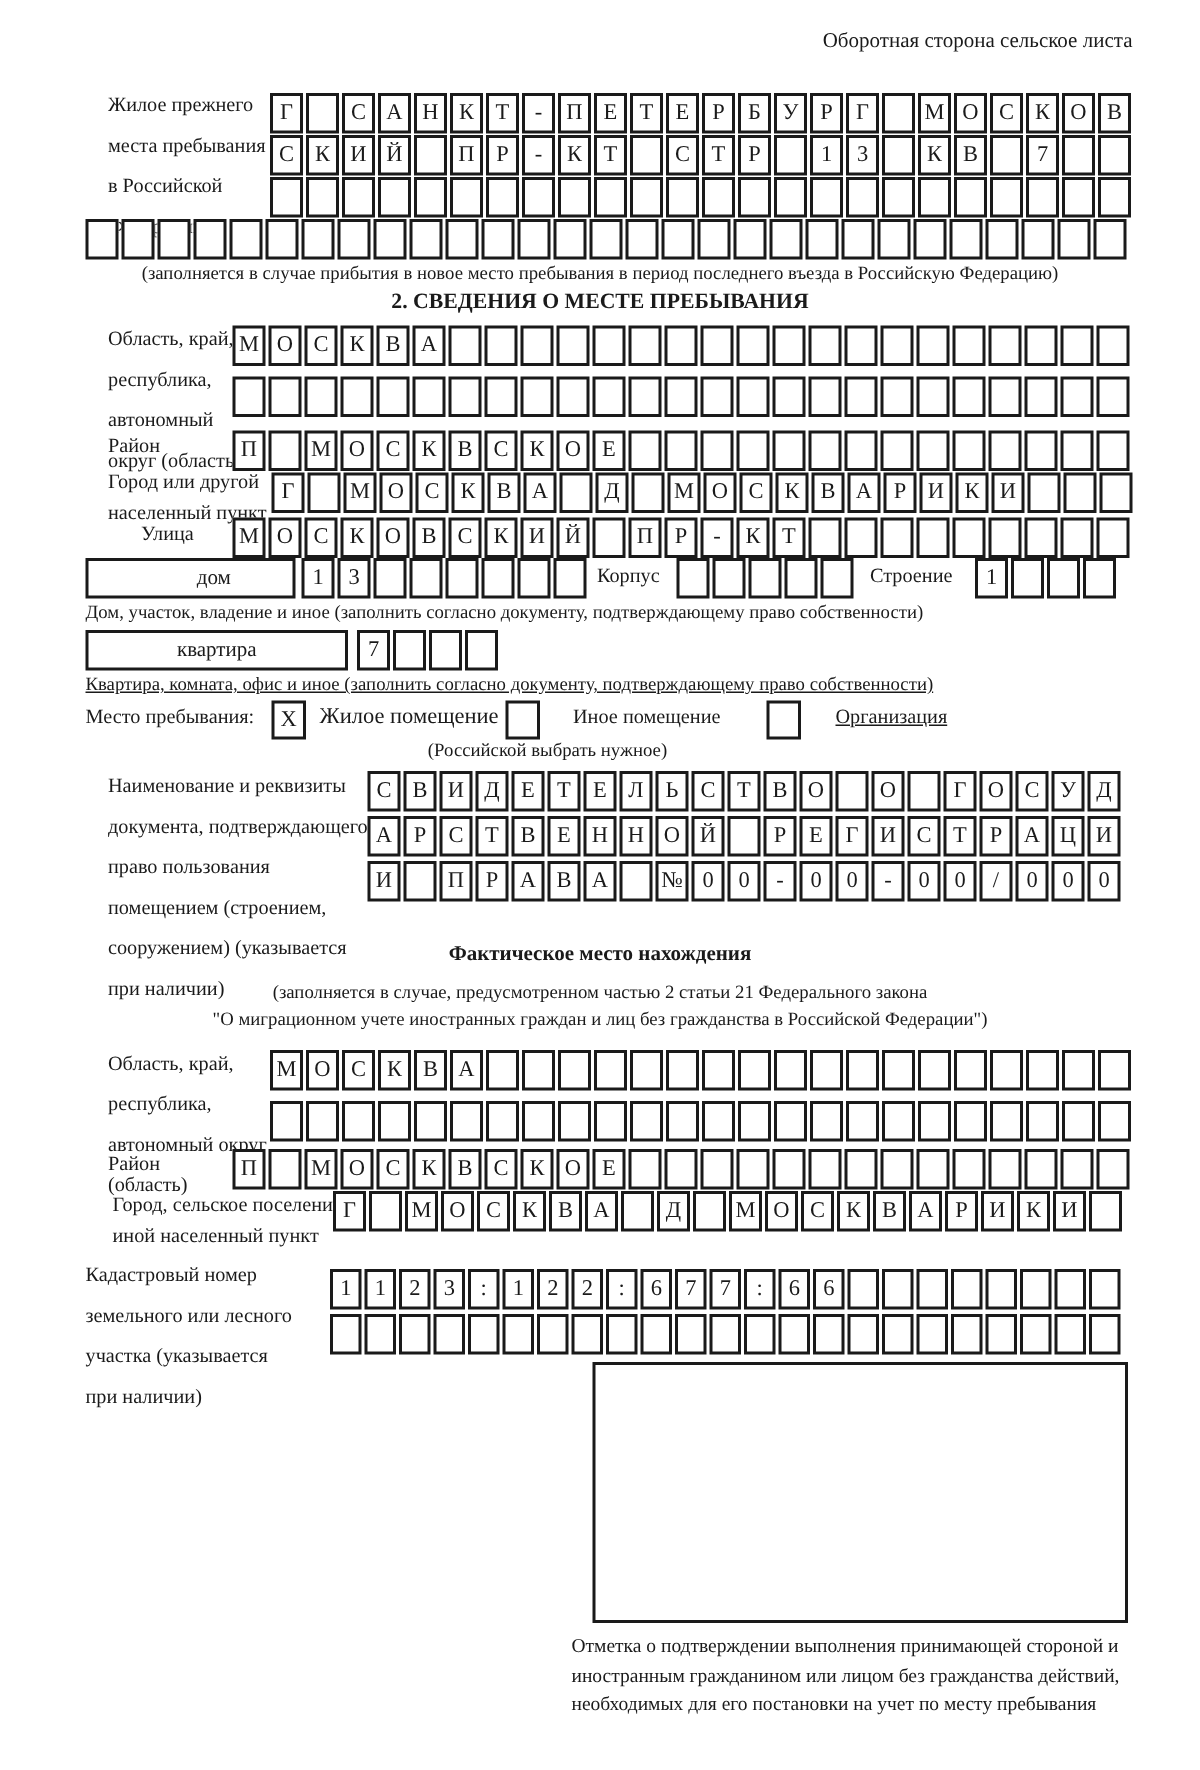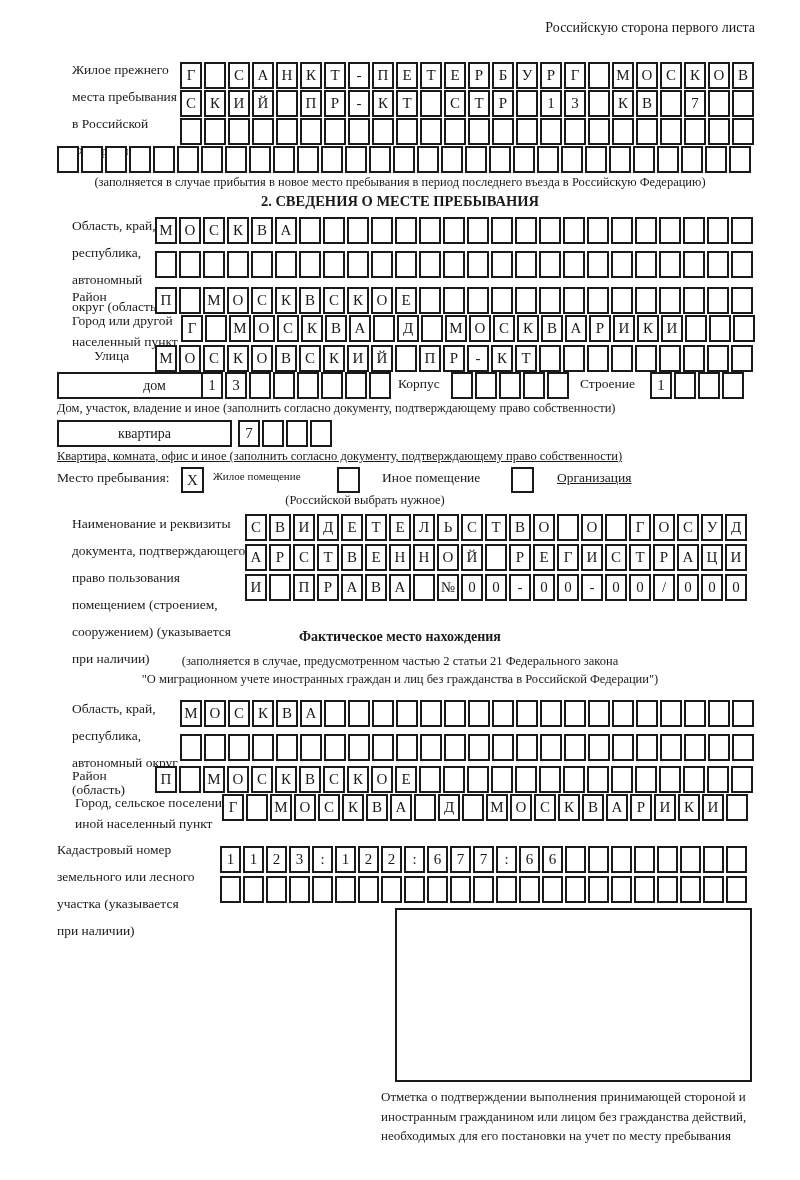--- a/index.html
+++ b/index.html
@@ -30,21 +30,21 @@
     box-sizing:border-box;width:23px;height:26px;border:2px solid #1a1a1a;
     display:inline-flex;align-items:center;justify-content:center;font-size:15px;
   }
   .stamp{
     box-sizing:border-box;border:2px solid #1a1a1a;background:#fff;
   }
 </style>
 </head>
 <body>
 
-<div class="abs" style="top:20px;right:45px;font-size:14px;">Российскую сторона первого листа</div>
+<div class="abs" style="top:20px;right:45px;font-size:14px;">Оборотная сторона сельское листа</div>
 
 <div class="abs lbl" style="left:72px;top:56px;">Жилое прежнего
 места пребывания
 в Российской
 Федерации</div>
 <div class="abs cells" style="left:180px;top:62px;">
     <span class="cell">Г</span>
     <span class="cell"></span>
     <span class="cell">С</span>
     <span class="cell">А</span>
@@ -295,21 +295,21 @@
     <span class="cell"></span>
     <span class="cell"></span>
     <span class="cell"></span>
     <span class="cell"></span>
     <span class="cell"></span>
     <span class="cell"></span>
     <span class="cell"></span>
     <span class="cell"></span>
   </div>
 
-<div class="abs widebox" style="left:57px;top:372px;width:164px;padding-left:31px;">дом</div>
+<div class="abs widebox" style="left:57px;top:372px;width:140px;padding-left:31px;">дом</div>
 <div class="abs cells" style="left:201px;top:372px;">
     <span class="cell">1</span>
     <span class="cell">3</span>
     <span class="cell"></span>
     <span class="cell"></span>
     <span class="cell"></span>
     <span class="cell"></span>
     <span class="cell"></span>
     <span class="cell"></span>
   </div>
@@ -334,21 +334,21 @@
 <div class="abs cells" style="left:238px;top:420px;">
     <span class="cell">7</span>
     <span class="cell"></span>
     <span class="cell"></span>
     <span class="cell"></span>
   </div>
 <div class="abs caption" style="left:57px;top:449px;text-decoration:underline;">Квартира, комната, офис и иное (заполнить согласно документу, подтверждающему право собственности)</div>
 
 <div class="abs" style="left:57px;top:470px;font-size:13.5px;">Место пребывания:</div>
 <div class="abs chk" style="left:181px;top:467px;">X</div>
-<div class="abs" style="left:213px;top:470px;font-size:11px;">Жилое помещение</div>
+<div class="abs" style="left:213px;top:470px;font-size:15px;">Жилое помещение</div>
 <div class="abs chk" style="left:337px;top:467px;"></div>
 <div class="abs" style="left:382px;top:470px;font-size:13.5px;">Иное помещение</div>
 <div class="abs chk" style="left:511px;top:467px;"></div>
 <div class="abs" style="left:557px;top:470px;font-size:13.5px;text-decoration:underline;">Организация</div>
 <div class="abs caption" style="left:215px;top:493px;width:300px;text-align:center;">(Российской выбрать нужное)</div>
 
 <div class="abs lbl" style="left:72px;top:510px;">Наименование и реквизиты
 документа, подтверждающего
 право пользования
 помещением (строением,

